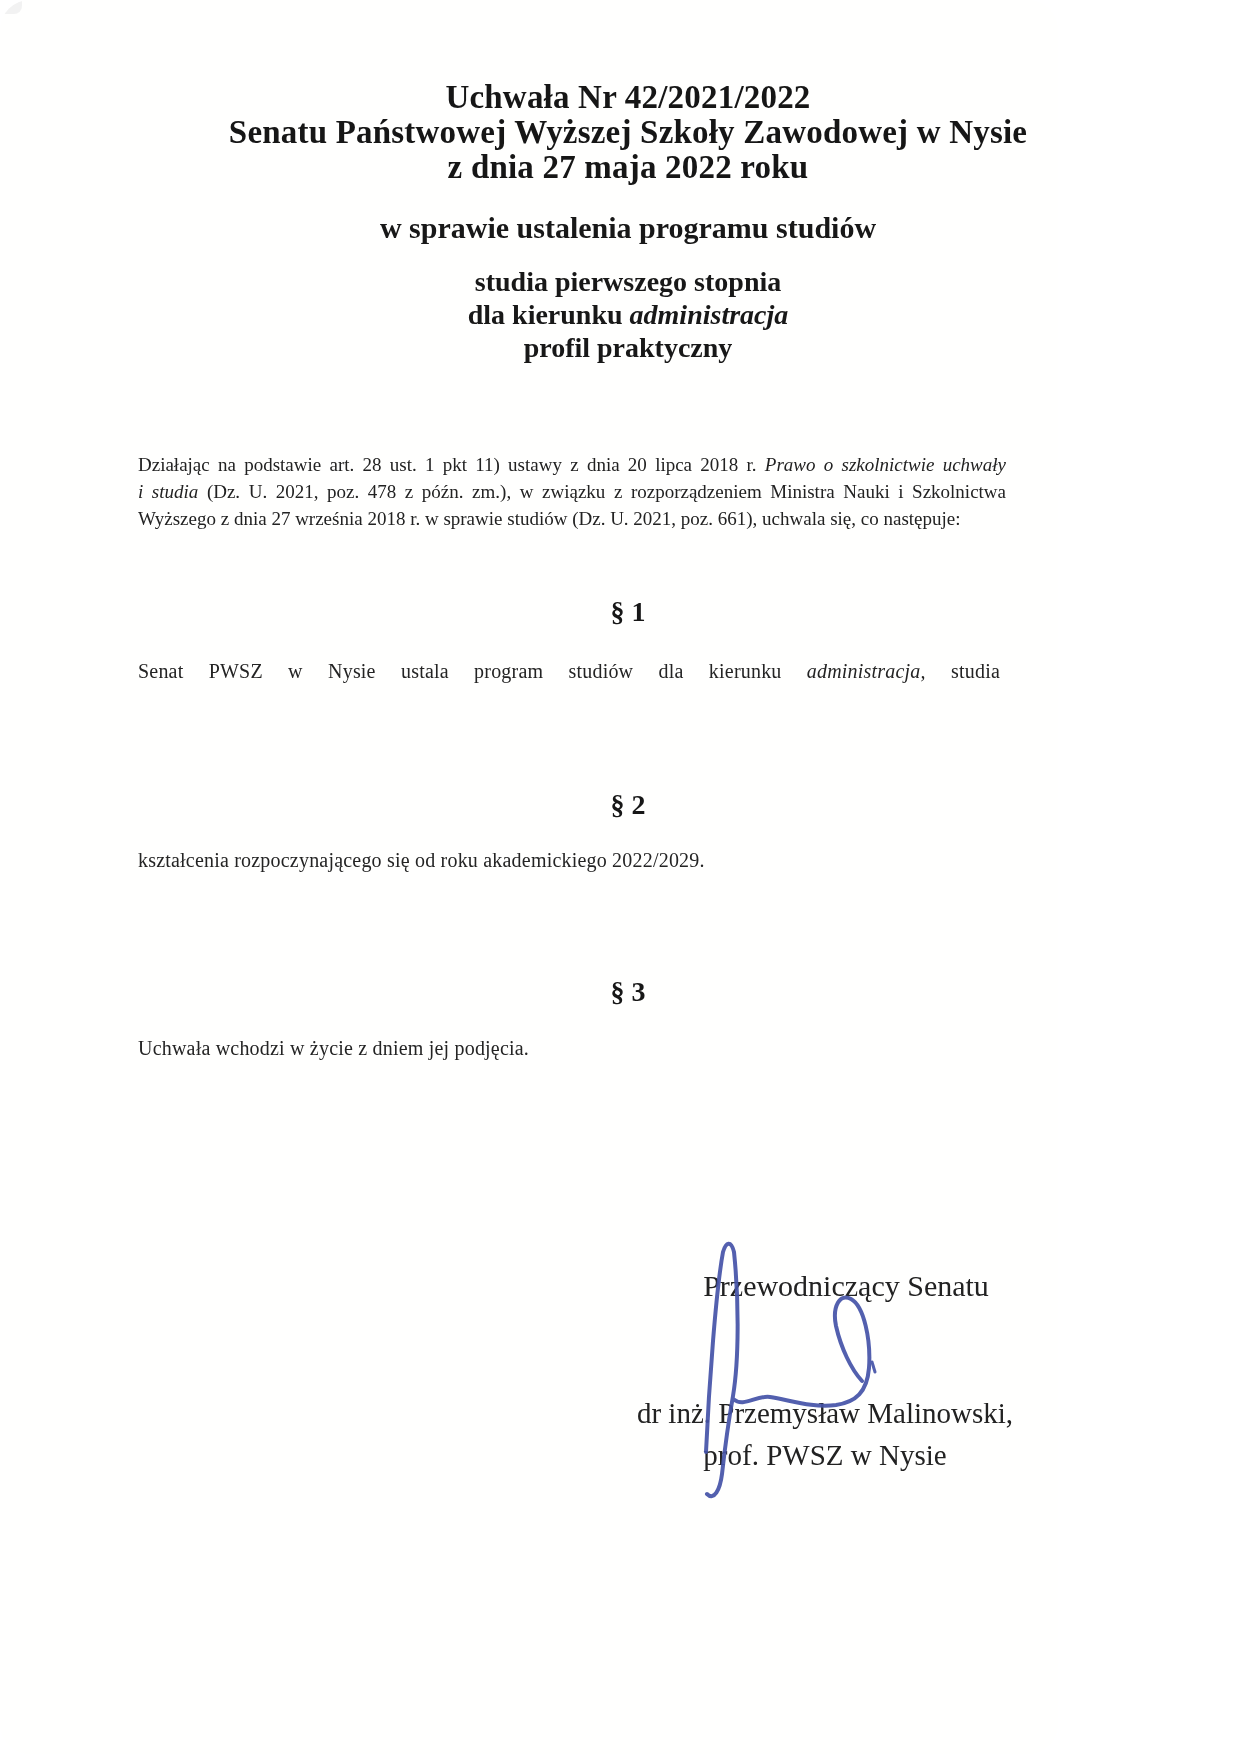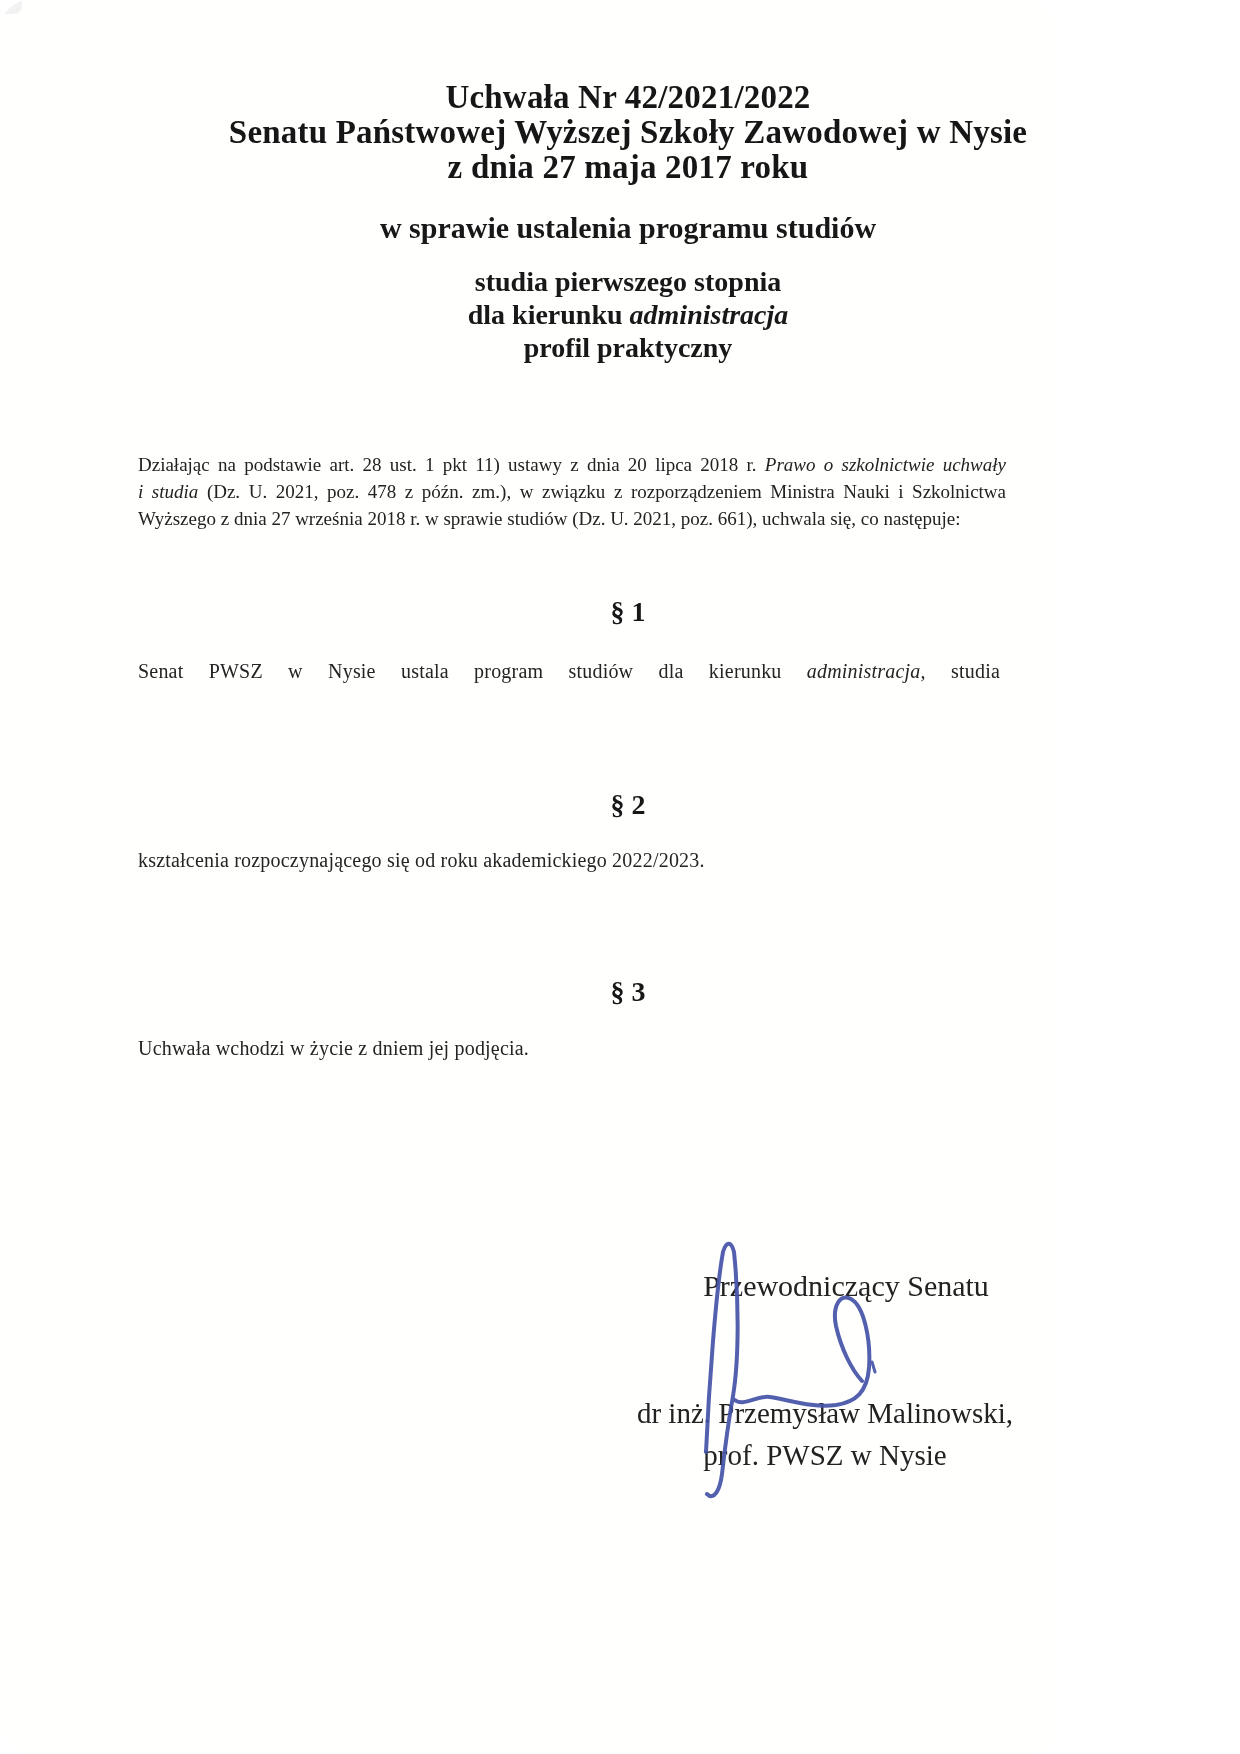--- a/index.html
+++ b/index.html
@@ -50,21 +50,21 @@
 <body>
 
 <div class="page">
   <div class="scan-smudge"></div>
 
   <div class="doc">
 
     <div class="centered title-block">
       <div>Uchwała Nr 42/2021/2022</div>
       <div>Senatu Państwowej Wyższej Szkoły Zawodowej w Nysie</div>
-      <div>z dnia 27 maja 2017 roku</div>
+      <div>z dnia 27 maja 2022 roku</div>
     </div>
 
     <div class="centered subject">w sprawie ustalenia programu studiów</div>
 
     <div class="centered program-block">
       <div>studia pierwszego stopnia</div>
       <div><span>dla kierunku </span><span class="it">administracja</span></div>
       <div>profil praktyczny</div>
     </div>
 
@@ -74,21 +74,21 @@
       <div class="ll">Wyższego z dnia 27 września 2018 r. w sprawie studiów (Dz. U. 2021, poz. 661), uchwala się, co następuje:</div>
     </div>
 
     <div class="sec-label s1">§ 1</div>
     <div class="para p1">
       <div class="jl"><span>Senat PWSZ w Nysie ustala program studiów dla kierunku </span><span class="it">administracja,</span><span> studia</span></div>
     </div>
 
     <div class="sec-label s2">§ 2</div>
     <div class="para p2">
-      <div class="ll">kształcenia rozpoczynającego się od roku akademickiego 2022/2023.</div>
+      <div class="ll">kształcenia rozpoczynającego się od roku akademickiego 2022/2029.</div>
     </div>
 
     <div class="sec-label s3">§ 3</div>
     <div class="para p3">
       <div class="ll">Uchwała wchodzi w życie z dniem jej podjęcia.</div>
     </div>
 
   </div>
 
   <div class="sig-role">Przewodniczący Senatu</div>

